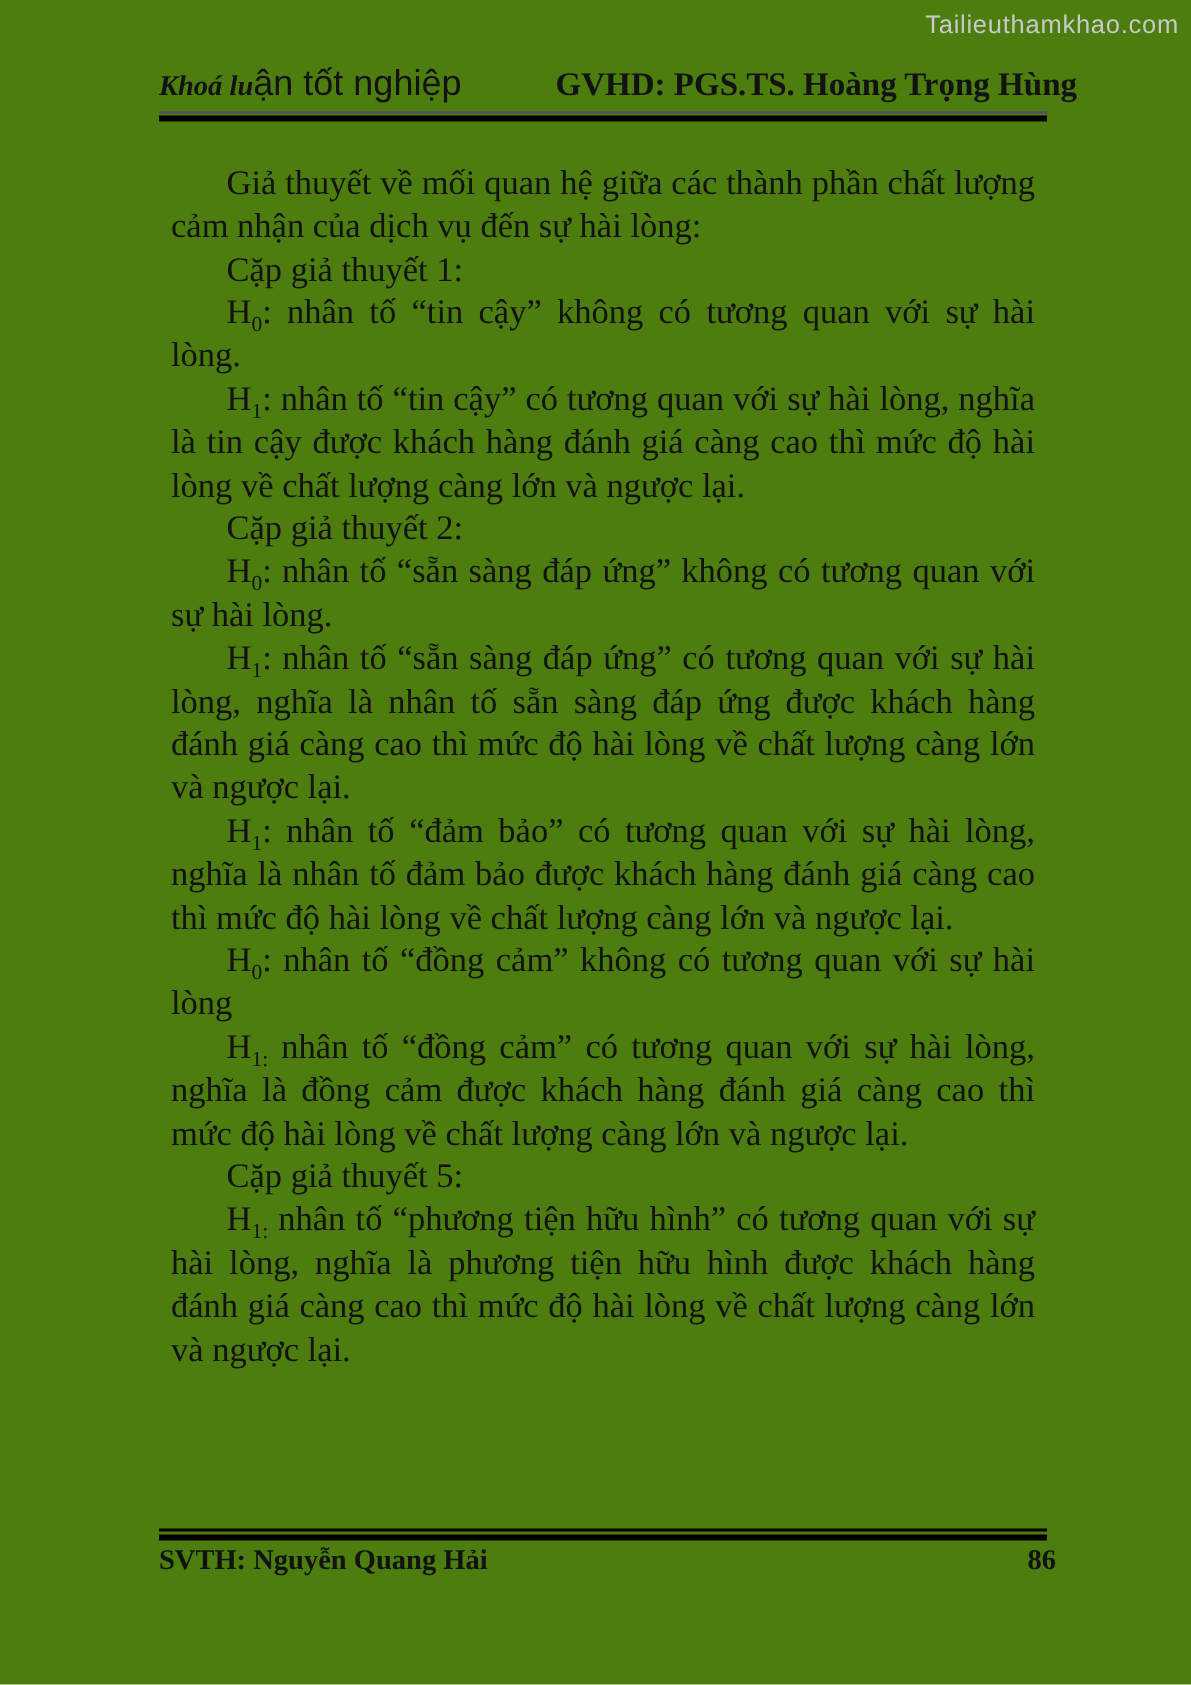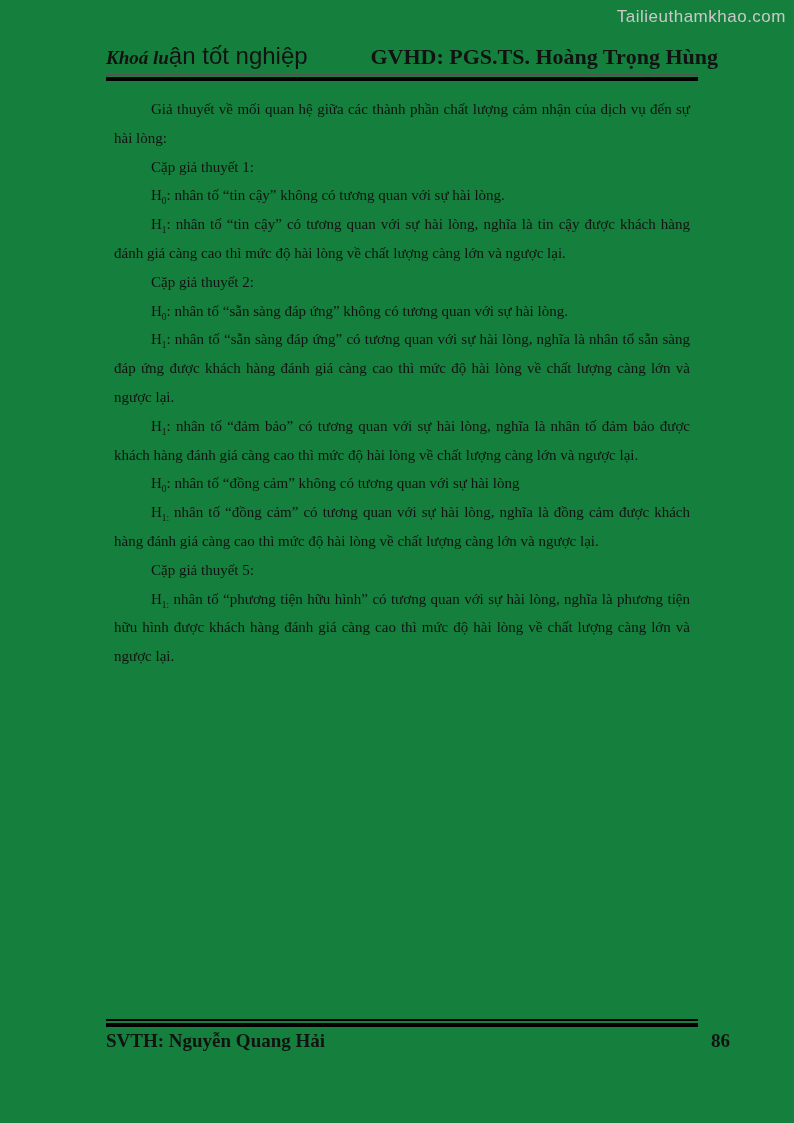--- a/index.html
+++ b/index.html
@@ -1,21 +1,21 @@
 <!DOCTYPE html>
 <html><head>
 <meta charset="utf-8">
 <style>
   html, body { margin: 0; padding: 0; background: #ffffff; }
 
   .page {
     position: relative;
     width: 794px;
     height: 1123px;
-    background: #15803d;
+    background: #4d7c0f;
     font-family: "Liberation Serif", "DejaVu Serif", serif;
     color: #121212;
     overflow: hidden;
   }
 
   .watermark {
     position: absolute;
     top: 7px;
     right: 8px;
     font-family: "Liberation Sans", "DejaVu Sans", sans-serif;
@@ -45,38 +45,38 @@
 
   .header-rule { position: absolute; left: 106px; width: 592px; top: 74px; }
   .header-rule .thin { height: 2px; background: #555555; }
   .header-rule .gap  { height: 1px; }
   .header-rule .thick { height: 4px; background: #000000; }
 
   .body-text {
     position: absolute;
     left: 114px;
     width: 576px;
-    top: 95px;
-    font-size: 15px;
+    top: 108px;
+    font-size: 23px;
     line-height: 28.8px;
     text-align: justify;
     font-family: Liberation Serif, serif;
   }
   .para { margin: 0; text-indent: 37px; }
   .para sub { font-size: 0.62em; line-height: 0; }
 
   .footer-rule { position: absolute; left: 106px; width: 592px; top: 1019px; }
   .footer-rule .thin { height: 2px; background: #000000; }
   .footer-rule .gap  { height: 2px; }
   .footer-rule .thick { height: 4px; background: #000000; }
 
   .footer {
     position: absolute;
     left: 106px;
-    right: 64px;
+    right: 90px;
     top: 1030px;
     display: flex;
     justify-content: space-between;
     align-items: baseline;
     font-weight: bold;
     font-size: 19px;
   }
 </style>
 </head>
 <body>

